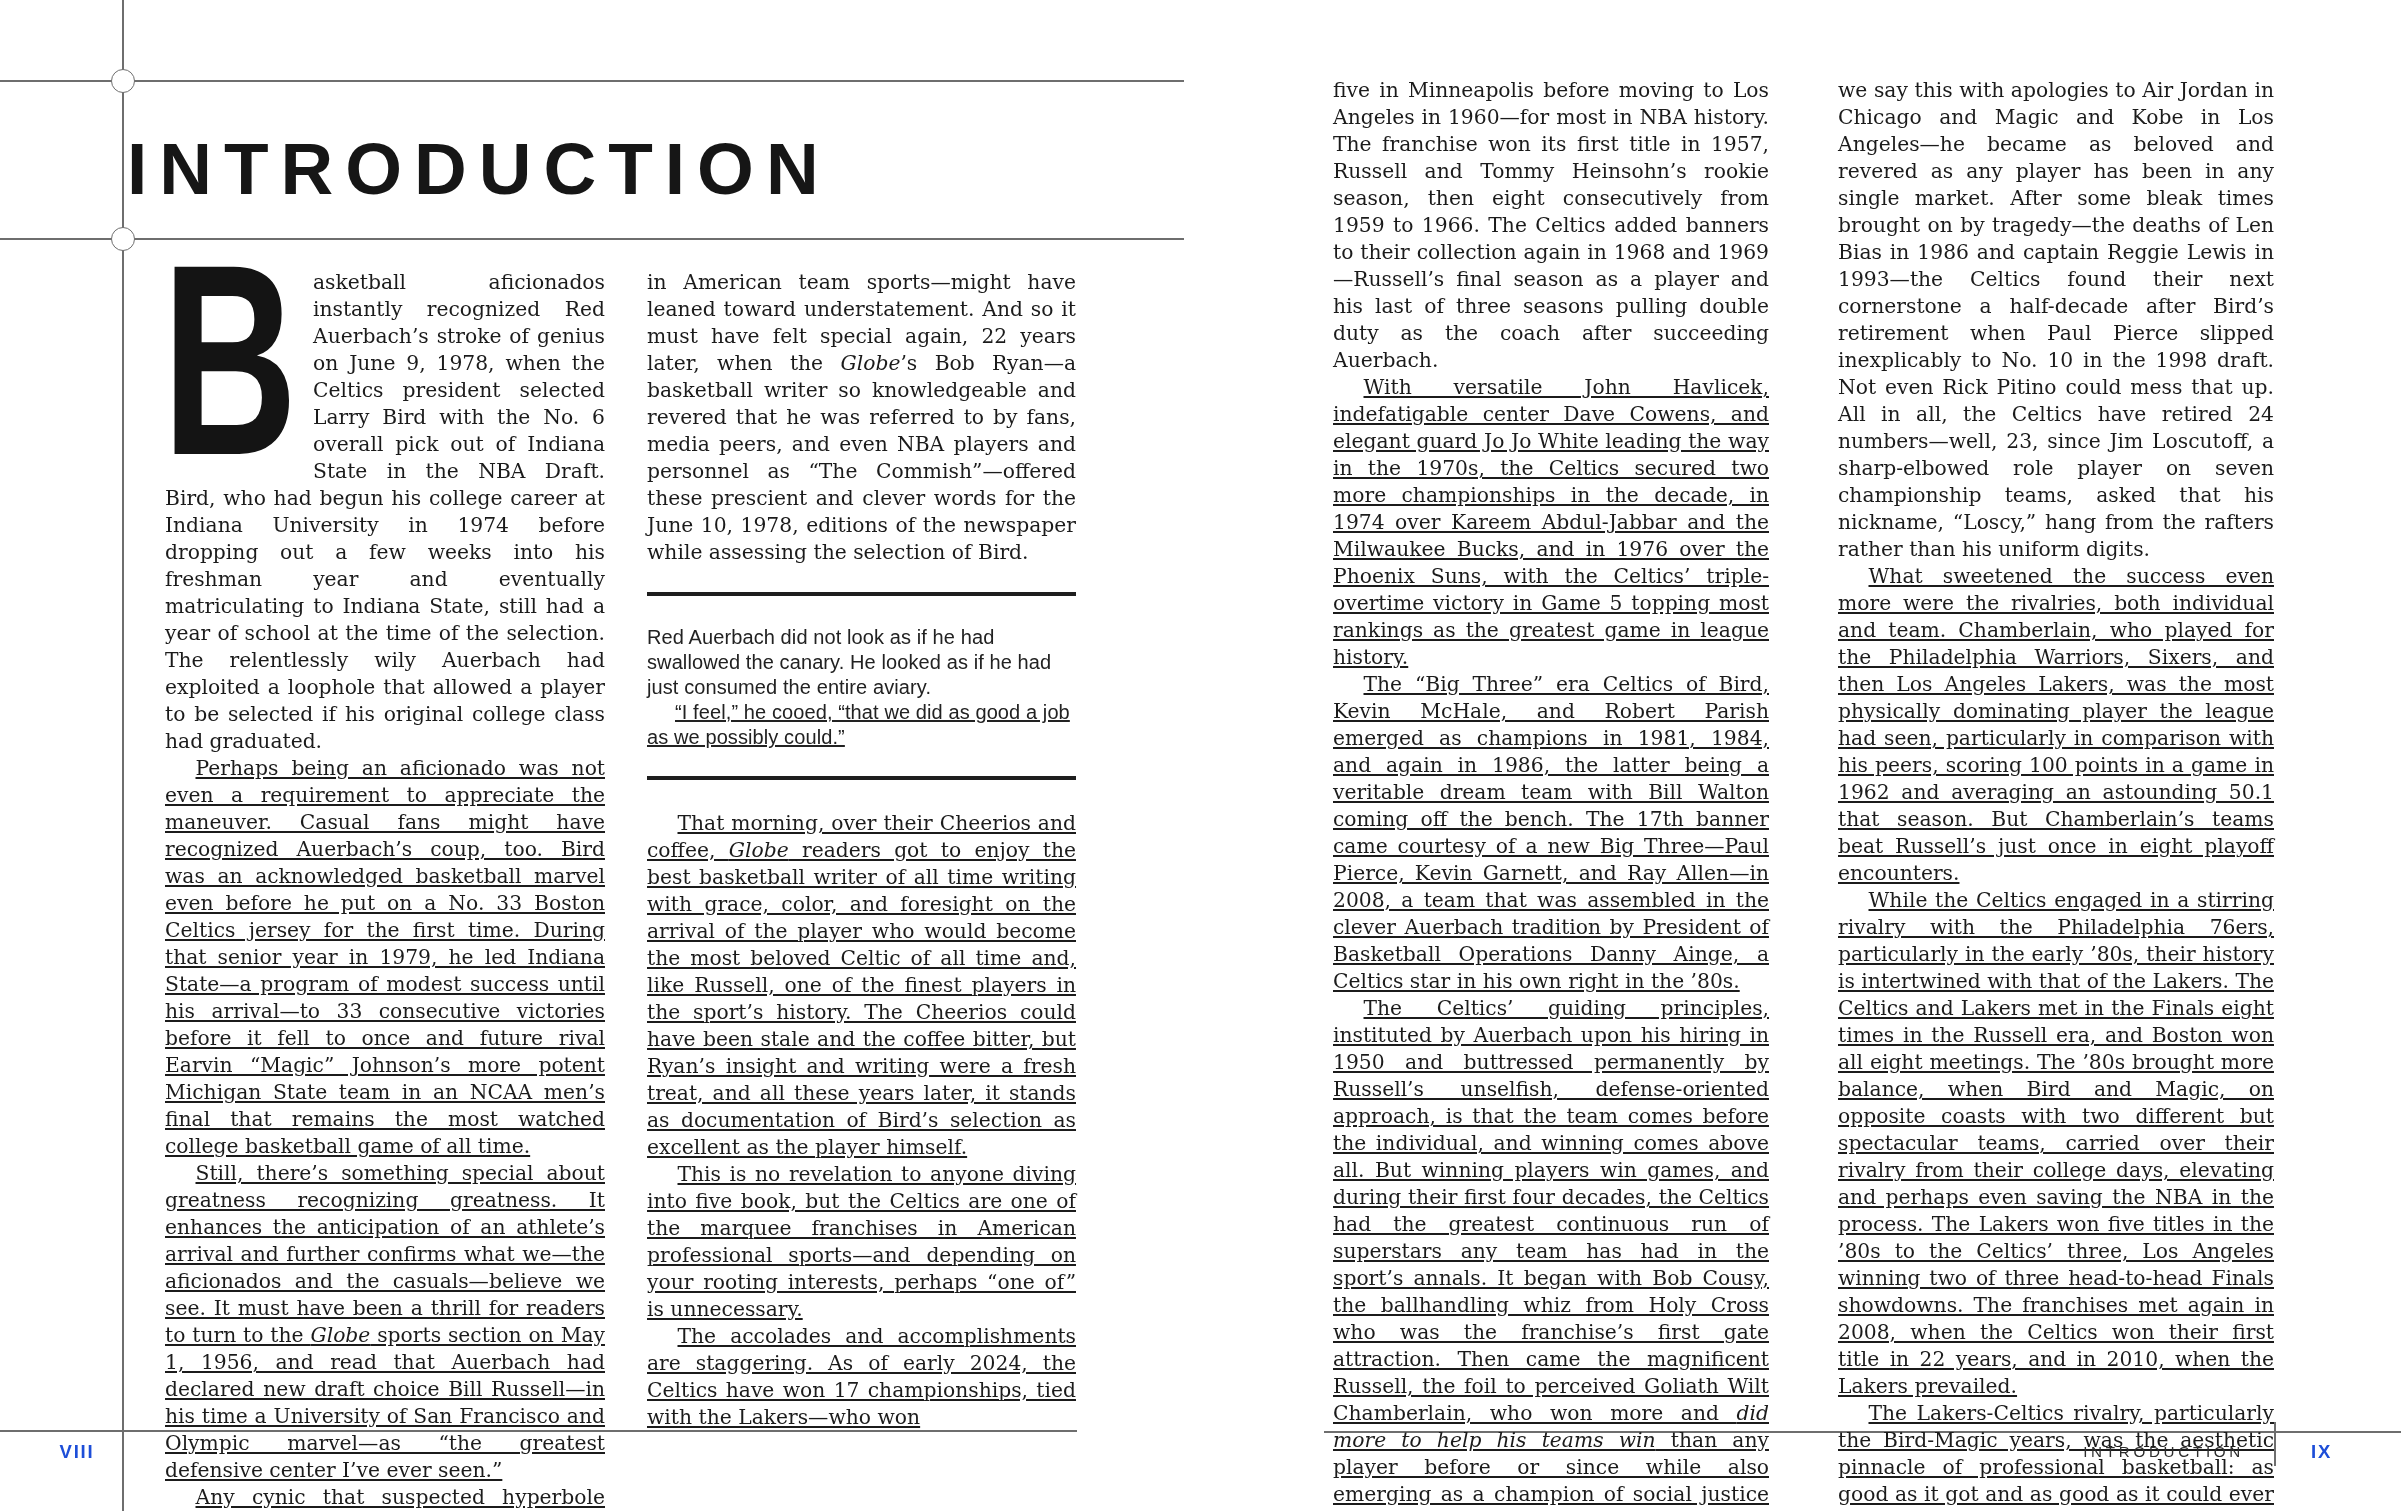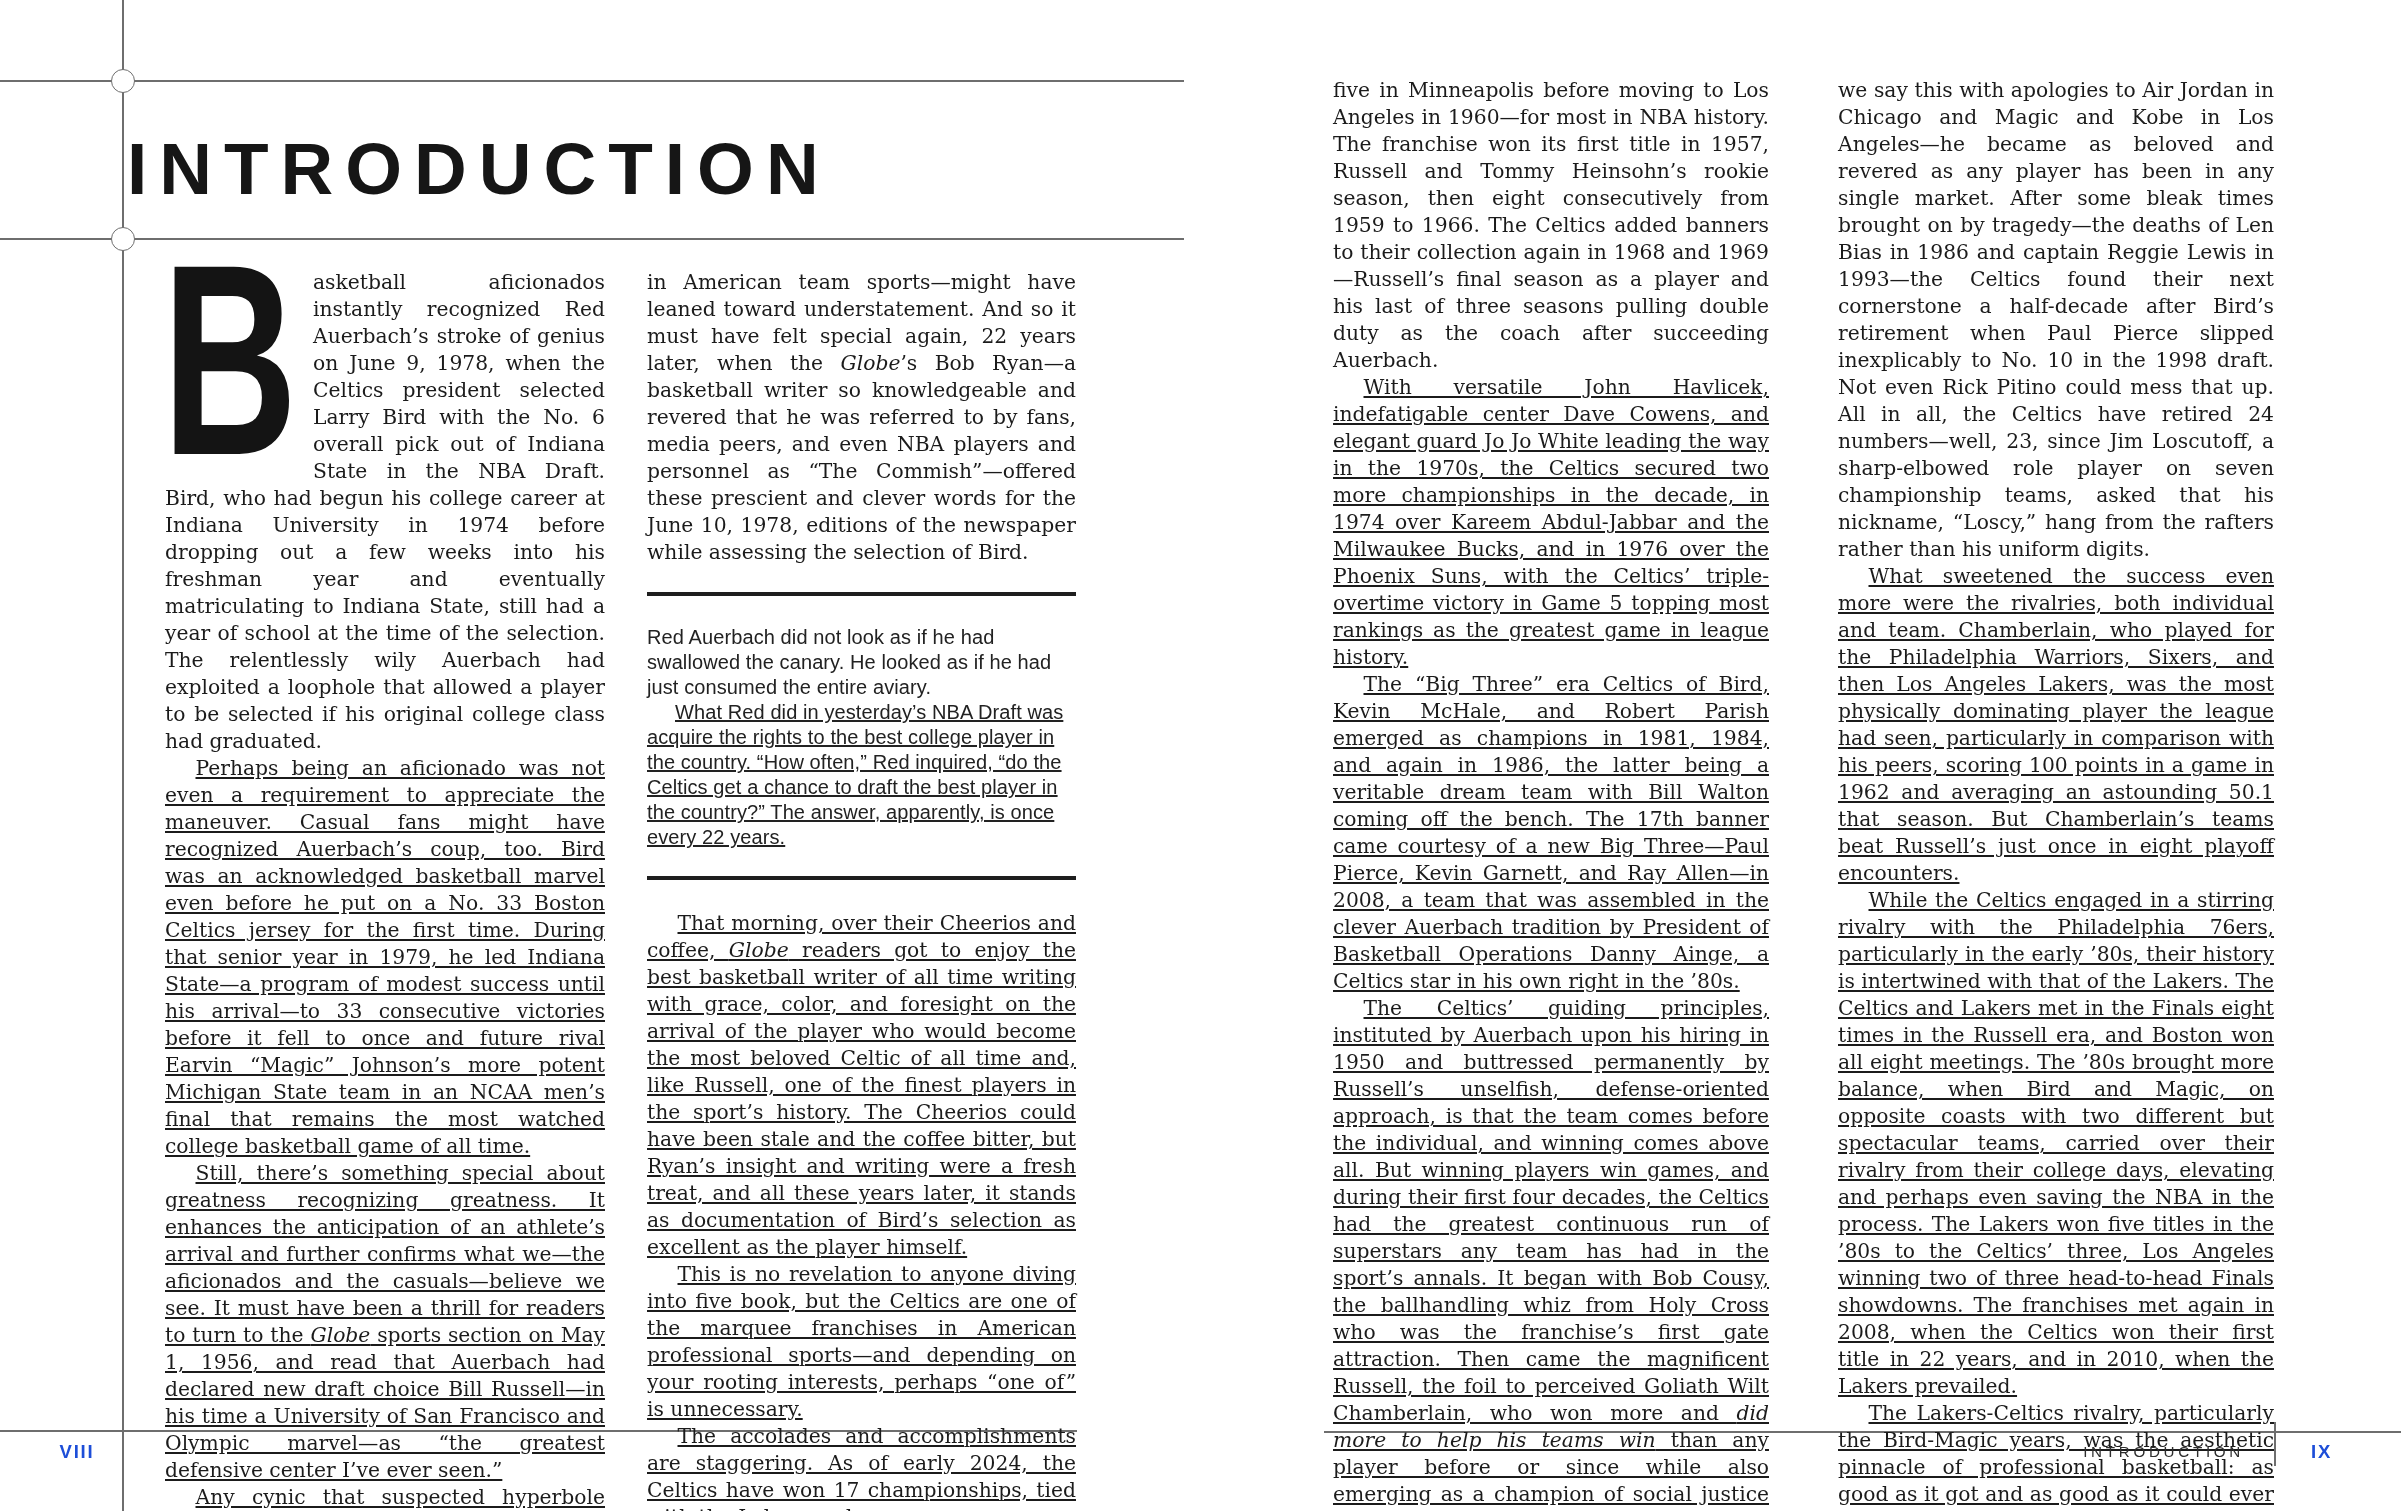--- a/index.html
+++ b/index.html
@@ -76,21 +76,21 @@
           <span>B</span>
         </span>asketball aficionados instantly recognized Red Auerbach’s stroke of genius on June 9, 1978, when the Celtics president selected Larry Bird with the No. 6 overall pick out of Indiana State in the NBA Draft. Bird, who had begun his college career at Indiana University in 1974 before dropping out a few weeks into his freshman year and eventually matriculating to Indiana State, still had a year of school at the time of the selection. The relentlessly wily Auerbach had exploited a loophole that allowed a player to be selected if his original college class had graduated.</p>
       <p class="indent">Perhaps being an aficionado was not even a requirement to appreciate the maneuver. Casual fans might have recognized Auerbach’s coup, too. Bird was an acknowledged basketball marvel even before he put on a No. 33 Boston Celtics jersey for the first time. During that senior year in 1979, he led Indiana State—a program of modest success until his arrival—to 33 consecutive victories before it fell to once and future rival Earvin “Magic” Johnson’s more potent Michigan State team in an NCAA men’s final that remains the most watched college basketball game of all time.</p>
       <p class="indent">Still, there’s something special about greatness recognizing greatness. It enhances the anticipation of an athlete’s arrival and further confirms what we—the aficionados and the casuals—believe we see. It must have been a thrill for readers to turn to the <em>Globe</em> sports section on May 1, 1956, and read that Auerbach had declared new draft choice Bill Russell—in his time a University of San Francisco and Olympic marvel—as “the greatest defensive center I’ve ever seen.”</p>
       <p class="indent">Any cynic that suspected hyperbole would soon recognize that Auerbach’s assessment of Russell—who would lead the Celtics to 11 championships in his 13 seasons while staking an undeniable claim as the most reliable winner</p>
     </div>
   <div class="col" style="left:647px;top:269px;width:429px;">
       <p class="">in American team sports—might have leaned toward understatement. And so it must have felt special again, 22 years later, when the <em>Globe</em>’s Bob Ryan—a basketball writer so knowledgeable and revered that he was referred to by fans, media peers, and even NBA players and personnel as “The Commish”—offered these prescient and clever words for the June 10, 1978, editions of the newspaper while assessing the selection of Bird.</p>
       <div class="col-rule"></div>
       <p class="quote ">Red Auerbach did not look as if he had swallowed the canary. He looked as if he had just consumed the entire aviary.</p>
-      <p class="quote indent">What Red did in yesterday’s NBA Draft was acquire the rights to the best college player in the country. “How often,” Red inquired, “do the Celtics get a chance to draft the best player in the country?” The answer, apparently, is once every 22 years.</p>
+      <p class="quote indent">“I feel,” he cooed, “that we did as good a job as we possibly could.”</p>
       <div class="col-rule"></div>
       <p class="indent">That morning, over their Cheerios and coffee, <em>Globe</em> readers got to enjoy the best basketball writer of all time writing with grace, color, and foresight on the arrival of the player who would become the most beloved Celtic of all time and, like Russell, one of the finest players in the sport’s history. The Cheerios could have been stale and the coffee bitter, but Ryan’s insight and writing were a fresh treat, and all these years later, it stands as documentation of Bird’s selection as excellent as the player himself.</p>
       <p class="indent">This is no revelation to anyone diving into five book, but the Celtics are one of the marquee franchises in American professional sports—and depending on your rooting interests, perhaps “one of” is unnecessary.</p>
       <p class="indent">The accolades and accomplishments are staggering. As of early 2024, the Celtics have won 17 championships, tied with the Lakers—who won</p>
     </div>
   <div class="folio" style="left:54px;top:1441px;width:46px;text-align:center;">VIII</div>
 </div>
 
 <div>
   <div class="col" style="left:1333px;top:77px;width:436px;">

